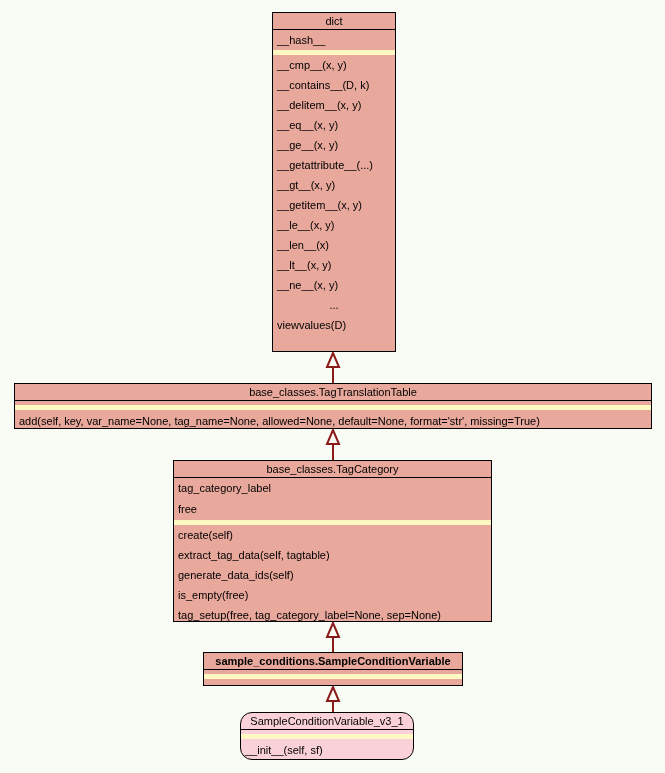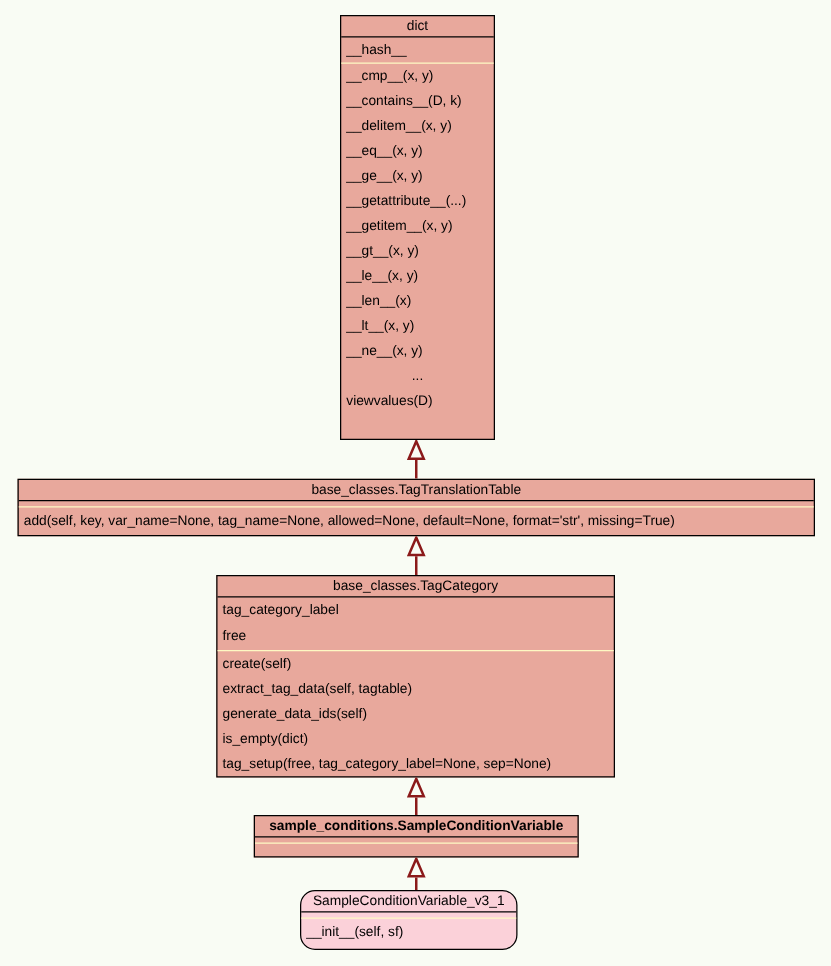--- a/index.html
+++ b/index.html
@@ -21,21 +21,21 @@
   }
   .node.highlight { background: var(--highlight-fill, #fbd1d9); }
   .node-title {
     text-align: center;
     height: 16px;
     line-height: 16px;
     border-bottom: 1px solid #000;
     white-space: nowrap;
     overflow: hidden;
   }
-  .compartment { border-bottom: 1px solid #fef9c3; }
+  .compartment { border-bottom: 5px solid #fef9c3; }
   .compartment:last-child { border-bottom: none; }
   .compartment.empty-sm { height: 4px; }
   .compartment.empty-md { height: 9px; }
   .row {
     line-height: 20px;
     padding: 0 4px;
     white-space: nowrap;
     overflow: hidden;
   }
   .row.tall { line-height: 22px; }
@@ -53,22 +53,22 @@
     <div class="compartment">
       <div class="row">__hash__</div>
     </div>
     <div class="compartment">
       <div class="row">__cmp__(x, y)</div>
       <div class="row">__contains__(D, k)</div>
       <div class="row">__delitem__(x, y)</div>
       <div class="row">__eq__(x, y)</div>
       <div class="row">__ge__(x, y)</div>
       <div class="row">__getattribute__(...)</div>
+      <div class="row">__gt__(x, y)</div>
       <div class="row">__getitem__(x, y)</div>
-      <div class="row">__gt__(x, y)</div>
       <div class="row">__le__(x, y)</div>
       <div class="row">__len__(x)</div>
       <div class="row">__lt__(x, y)</div>
       <div class="row">__ne__(x, y)</div>
       <div class="row center">...</div>
       <div class="row">viewvalues(D)</div>
     </div>
   </div>
 
   <span class="arrow" style="left:325px; top:352px;">
@@ -96,21 +96,21 @@
   <div class="node" style="left:173px; top:460px; width:319px; height:162px;">
     <div class="node-title">base_classes.TagCategory</div>
     <div class="compartment">
       <div class="row" style="line-height:21px;">tag_category_label</div>
       <div class="row" style="line-height:21px;">free</div>
     </div>
     <div class="compartment">
       <div class="row">create(self)</div>
       <div class="row">extract_tag_data(self, tagtable)</div>
       <div class="row">generate_data_ids(self)</div>
-      <div class="row">is_empty(dict)</div>
+      <div class="row">is_empty(free)</div>
       <div class="row">tag_setup(free, tag_category_label=None, sep=None)</div>
     </div>
   </div>
 
   <span class="arrow" style="left:325px; top:622px;">
     <svg width="16" height="30" viewBox="0 0 16 30">
       <polygon points="8,1 2,15 14,15" fill="none" stroke="var(--arrow, #8b1a1a)" stroke-width="2"></polygon>
       <line x1="8" y1="16" x2="8" y2="30" stroke="var(--arrow, #8b1a1a)" stroke-width="2"></line>
     </svg>
   </span>

